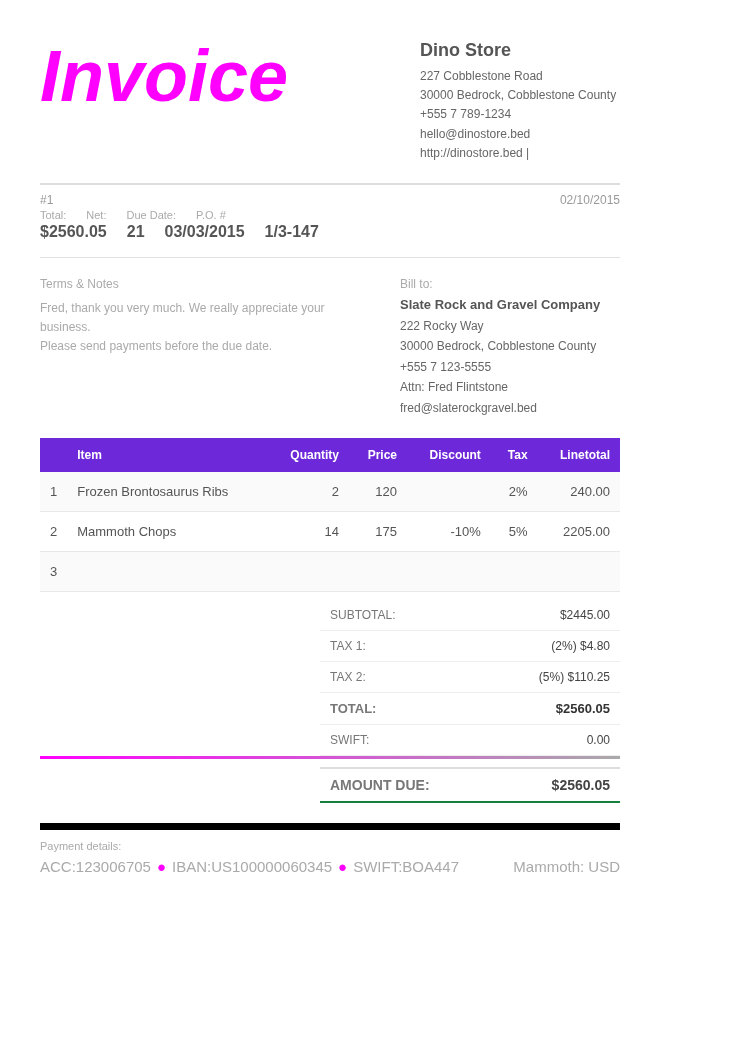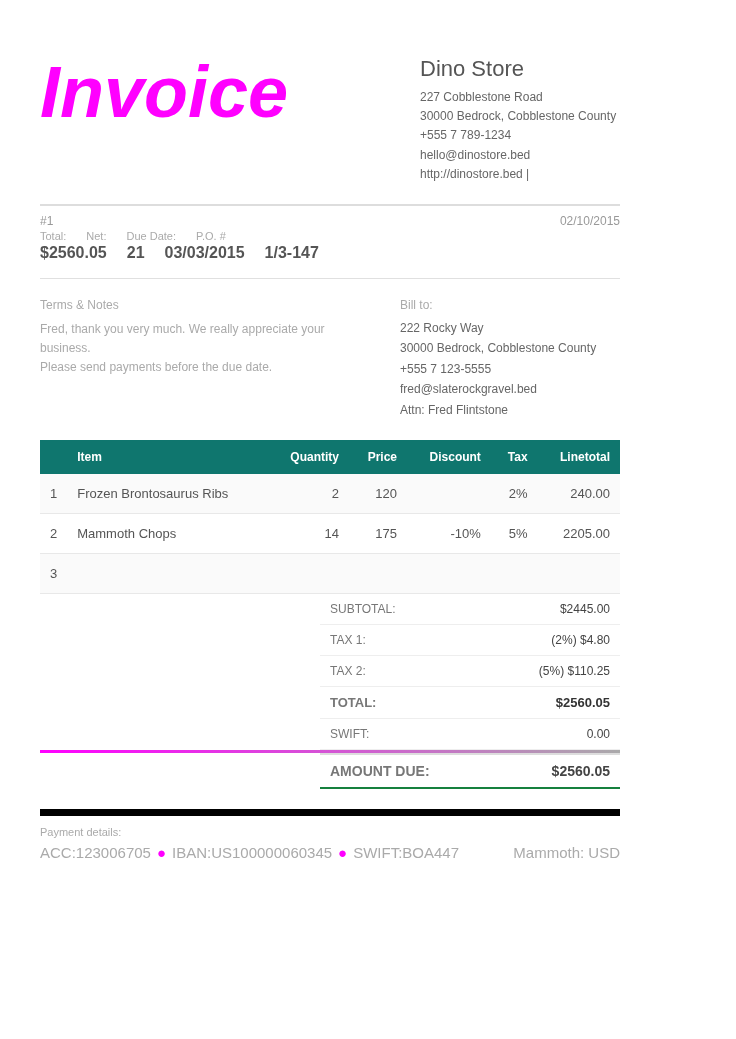--- a/index.html
+++ b/index.html
@@ -8,21 +8,21 @@
       background: #fff;
       width: 736px;
       min-height: 1039px;
       color: #444;
       font-size: 13px;
     }
     .page {
       width: 660px;
       min-height: 1039px;
       background: #fff;
-      padding: 56px 40px 20px 40px;
+      padding: 40px 40px 20px 40px;
     }
 
     
     .header-section {
       display: flex;
       justify-content: space-between;
       align-items: flex-start;
       margin-bottom: 20px;
     }
     .invoice-title {
@@ -30,22 +30,22 @@
       font-weight: bold;
       color: #f0f;
       line-height: 1;
       font-style: italic;
     }
     .company-info {
       text-align: left;
       min-width: 200px;
     }
     .company-name {
-      font-size: 22px;
-      font-weight: normal;
+      font-size: 18px;
+      font-weight: bold;
       color: #555;
       margin-bottom: 6px;
     }
     .company-details {
       font-size: 12px;
       color: #666;
       line-height: 1.6;
     }
 
     
@@ -127,21 +127,21 @@
       line-height: 1.7;
     }
 
     
     .items-table {
       width: 100%;
       border-collapse: collapse;
       margin-bottom: 0;
     }
     .items-table thead tr {
-      background: #0f766e;
+      background: #6d28d9;
       color: #fff;
     }
     .items-table thead th {
       padding: 10px 10px;
       font-size: 12px;
       font-weight: bold;
       text-align: left;
     }
     .items-table thead th.right {
       text-align: right;
@@ -161,21 +161,21 @@
       color: #555;
     }
     .items-table tbody td.right {
       text-align: right;
     }
 
     
     .totals-section {
       display: flex;
       justify-content: flex-end;
-      margin-top: 0;
+      margin-top: 8px;
     }
     .totals-table {
       min-width: 300px;
     }
     .totals-row {
       display: flex;
       justify-content: space-between;
       padding: 8px 10px;
       font-size: 12px;
       color: #666;
@@ -288,26 +288,27 @@
 
   <hr class="divider">
 
   <div class="mid-section">
     <div class="terms-section">
       <div class="terms-title">Terms &amp; Notes</div>
       <div class="terms-text">Fred, thank you very much. We really appreciate your business.<br>Please send payments before the due date.</div>
     </div>
     <div class="bill-section">
       <div class="bill-to-label">Bill to:</div>
+      <div class="bill-company">Slate Rock and Gravel Company</div>
       <div class="bill-details">
         <div>222 Rocky Way</div>
         <div>30000 Bedrock, Cobblestone County</div>
         <div>+555 7 123-5555</div>
+        <div>Attn: Fred Flintstone</div>
         <div>fred@slaterockgravel.bed</div>
-        <div>Attn: Fred Flintstone</div>
       </div>
     </div>
   </div>
 
   <table class="items-table">
     <thead>
       <tr>
         <th class="col-num"></th>
         <th>Item</th>
         <th class="right">Quantity</th>

